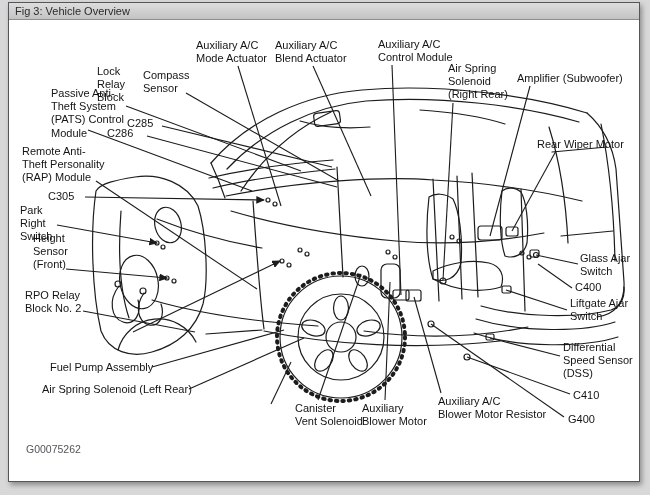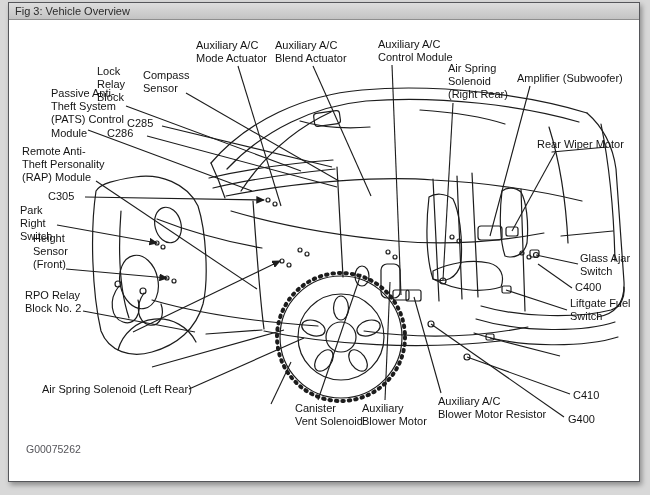--- a/index.html
+++ b/index.html
@@ -190,29 +190,33 @@
 (RAP) Module</div>
       <div class="lbl" style="left: 48px; top: 190px;">C305</div>
       <div class="lbl" style="left: 20px; top: 204px;">Park
 Right
 Switch</div>
       <div class="lbl" style="left: 33px; top: 232px;">Height
 Sensor
 (Front)</div>
       <div class="lbl" style="left: 25px; top: 289px;">RPO Relay
 Block No. 2</div>
+      <div class="lbl" style="left: 50px; top: 361px;">Fuel Pump Assembly</div>
       <div class="lbl" style="left: 42px; top: 383px;">Air Spring Solenoid (Left Rear)</div>
       <div class="lbl" style="left: 295px; top: 402px;">Canister
 Vent Solenoid</div>
       <div class="lbl" style="left: 362px; top: 402px;">Auxiliary
 Blower Motor</div>
       <div class="lbl" style="left: 438px; top: 395px;">Auxiliary A/C
 Blower Motor Resistor</div>
       <div class="lbl" style="left: 537px; top: 138px;">Rear Wiper Motor</div>
       <div class="lbl" style="left: 580px; top: 252px;">Glass Ajar
 Switch</div>
       <div class="lbl" style="left: 575px; top: 281px;">C400</div>
-      <div class="lbl" style="left: 570px; top: 297px;">Liftgate Fuel
+      <div class="lbl" style="left: 570px; top: 297px;">Liftgate Ajar
 Switch</div>
+      <div class="lbl" style="left: 563px; top: 341px;">Differential
+Speed Sensor
+(DSS)</div>
       <div class="lbl" style="left: 573px; top: 389px;">C410</div>
       <div class="lbl" style="left: 568px; top: 413px;">G400</div>
     </div>
 </div>
 
 </body></html>

